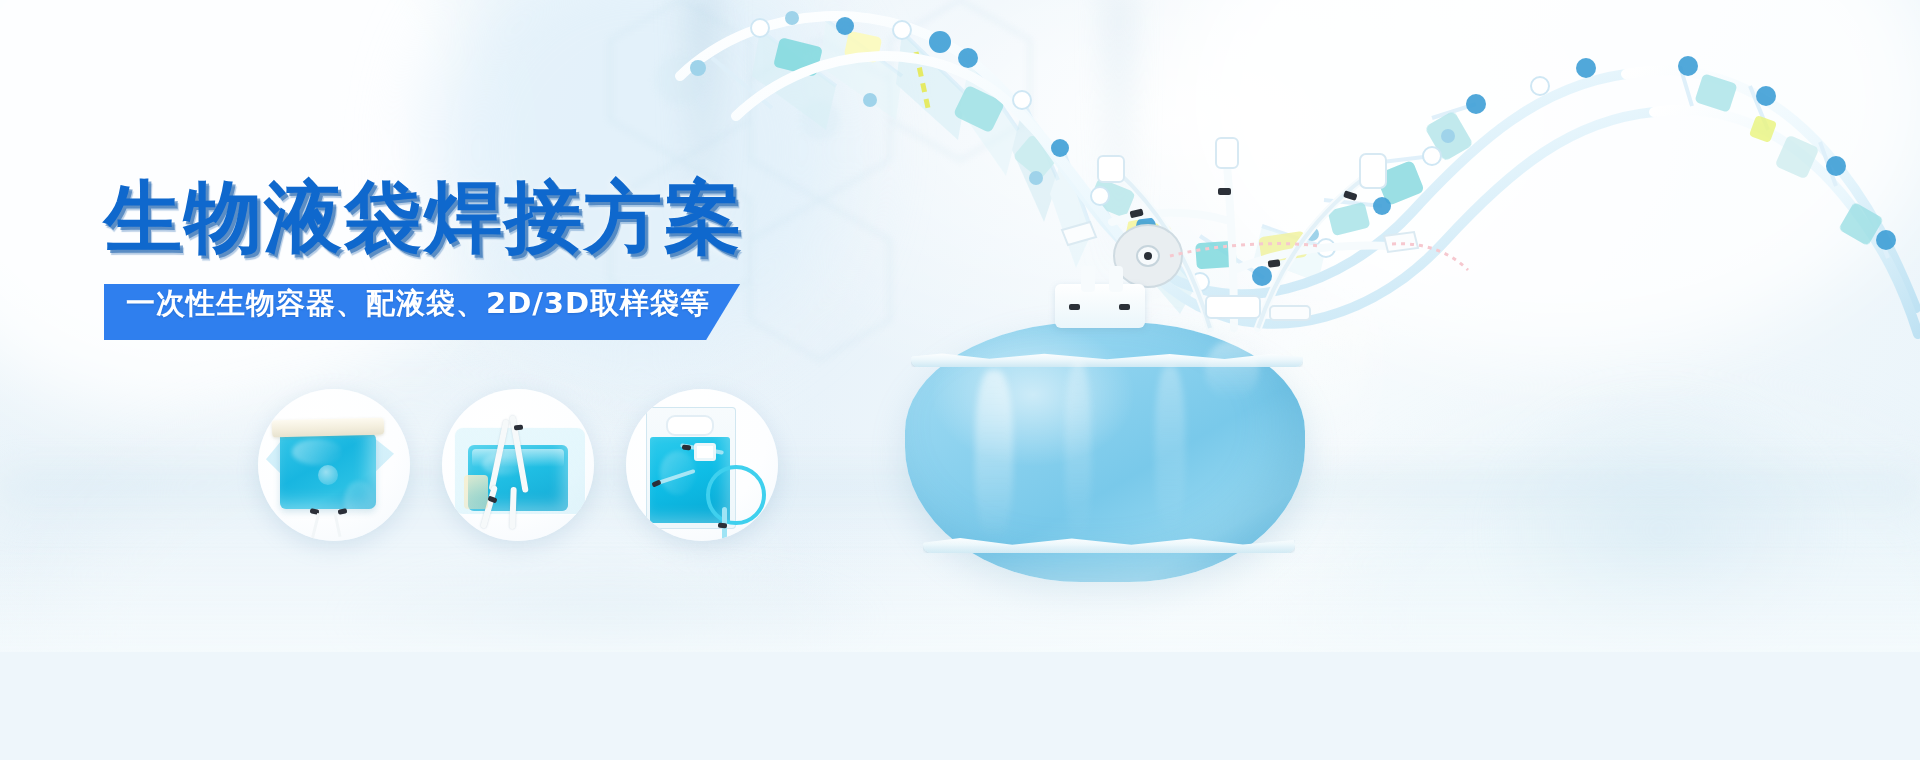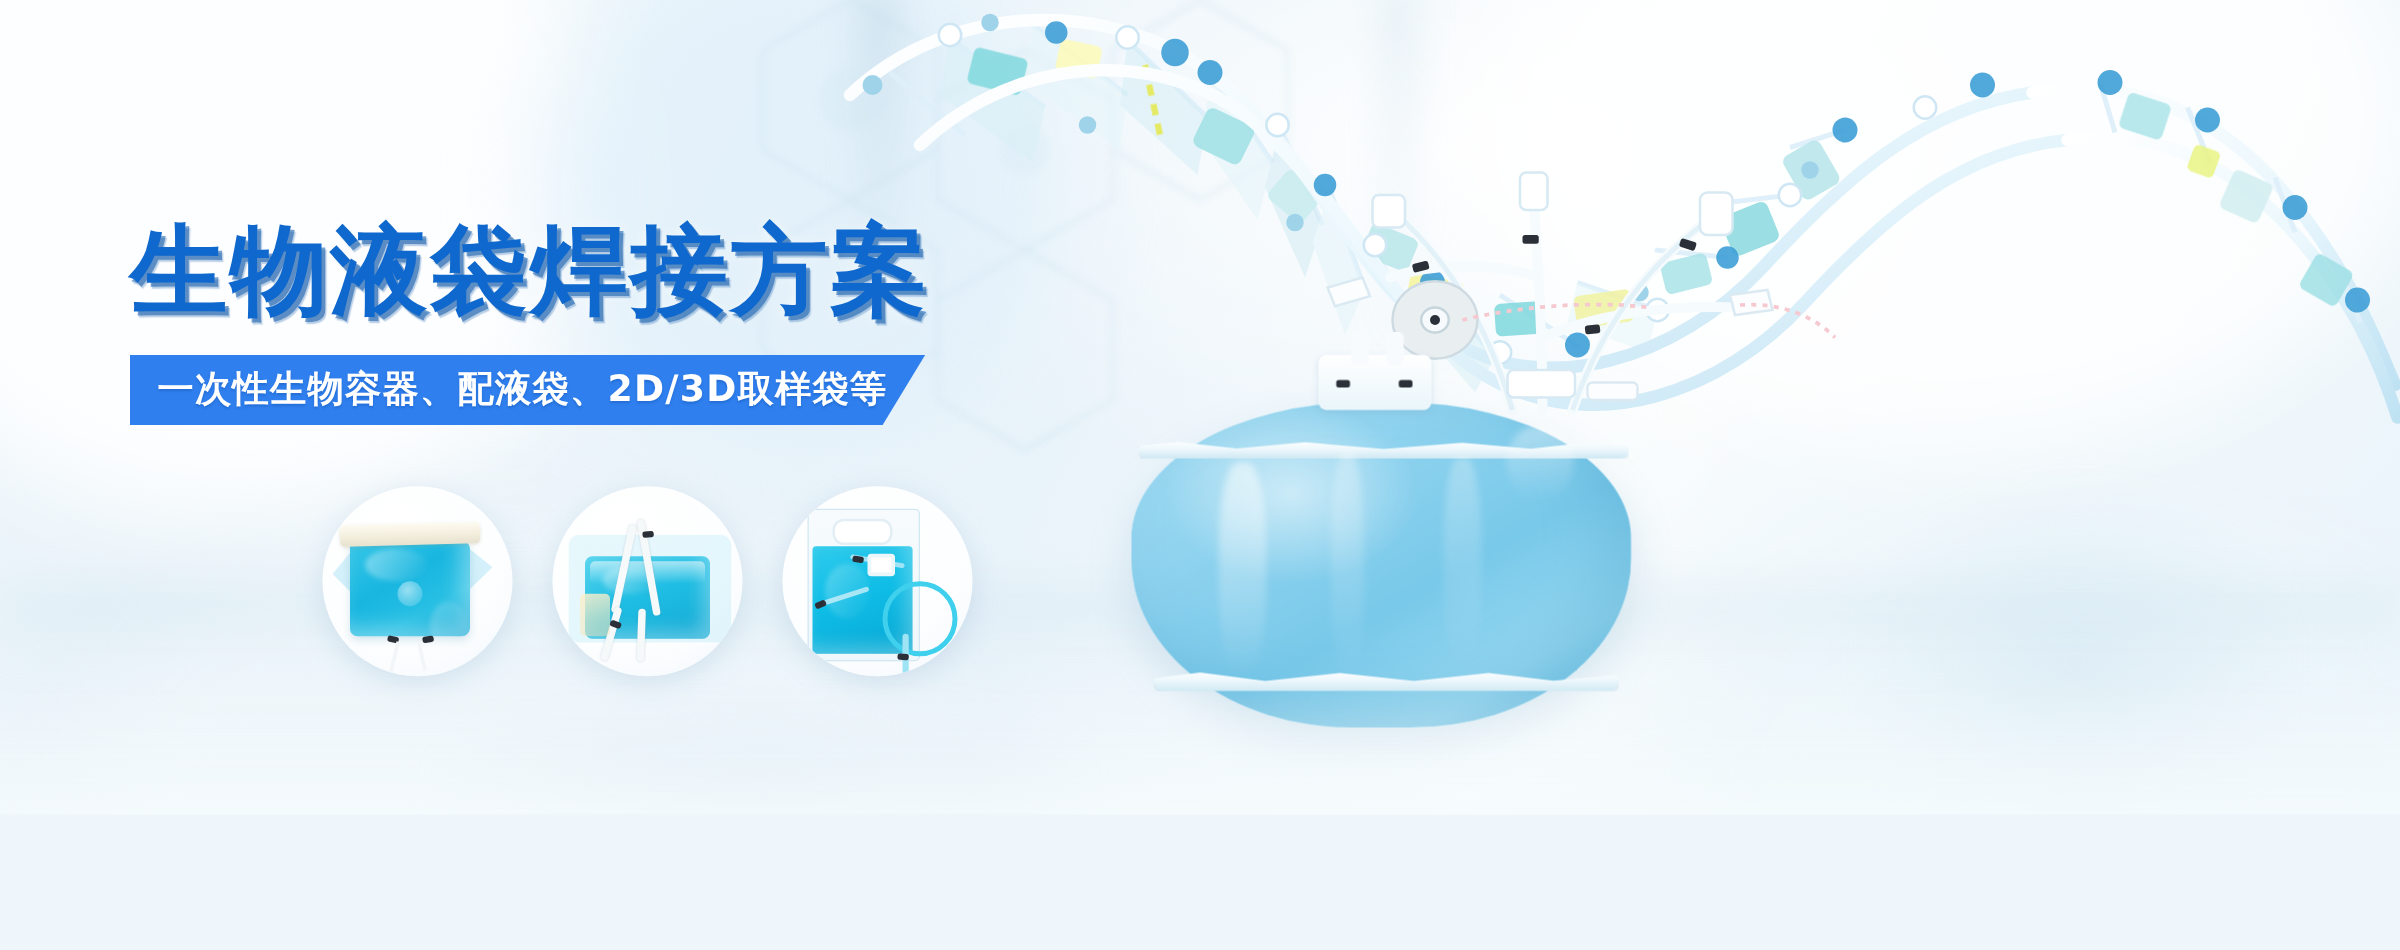--- a/index.html
+++ b/index.html
@@ -33,21 +33,21 @@
       4px 5px 1px rgba(16,90,170,.30),
       0 2px 10px rgba(255,255,255,.65);
     white-space:nowrap;
     font-family:"DejaVu Sans","Liberation Sans",sans-serif;
   }
 
   
   .subtitle-bar{
     position:absolute;left:104px;top:284px;height:56px;
     background:#2f7fee;
-    display:flex;align-items:center;
+    display:flex;align-items:flex-start;
     padding:0 30px 0 22px;
     clip-path:polygon(0 0, 100% 0, calc(100% - 34px) 100%, 0 100%);
     box-shadow:0 3px 12px rgba(30,110,210,.28);
   }
   .subtitle-text{
     color:#ffffff;font-size:29px;font-weight:bold;letter-spacing:1px;
     white-space:nowrap;
     font-family:"DejaVu Sans","Liberation Sans",sans-serif;
     text-shadow:0 1px 2px rgba(0,60,140,.25);
   }

